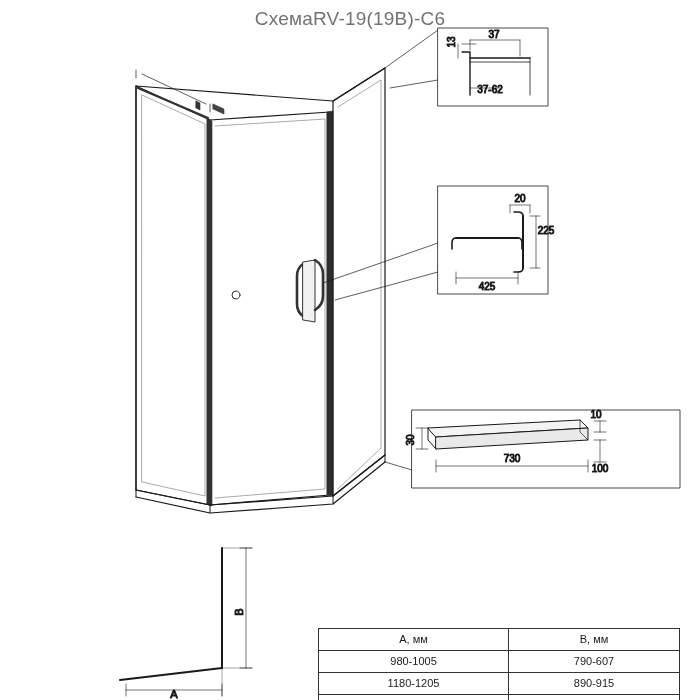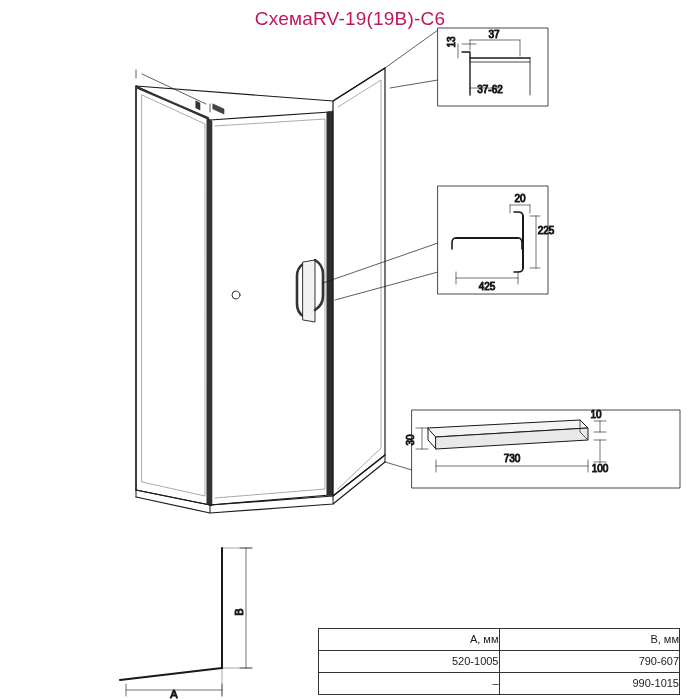--- a/index.html
+++ b/index.html
@@ -21,41 +21,41 @@
     height: 700px;
   }
   .title {
     position: absolute;
     left: 0;
     top: 8px;
     width: 700px;
     text-align: center;
     font-size: 19px;
     letter-spacing: 0.2px;
-    color: #be185d;
+    color: #737373;
   }
   svg.main {
     position: absolute;
     left: 0;
     top: 0;
     width: 700px;
     height: 700px;
   }
   
   .spec-table {
     position: absolute;
     left: 318px;
     top: 628px;
     width: 362px;
     border-collapse: collapse;
     font-size: 11px;
   }
   .spec-table th, .spec-table td {
     border: 1px solid #333;
-    text-align: right;
+    text-align: center;
     padding: 2px 0 3px 0;
     font-weight: normal;
     height: 16px;
   }
   .spec-table th {
     font-size: 11px;
   }
   .lbl {
     font-size: 11px;
     fill: #111;
@@ -230,22 +230,26 @@
 
   <table class="spec-table">
     <thead>
       <tr>
         <th>A, мм</th>
         <th>B, мм</th>
       </tr>
     </thead>
     <tbody>
       <tr>
-        <td>520-1005</td>
+        <td>980-1005</td>
         <td>790-607</td>
+      </tr>
+      <tr>
+        <td>1180-1205</td>
+        <td>890-915</td>
       </tr>
       <tr>
         <td>–</td>
         <td>990-1015</td>
       </tr>
     </tbody>
   </table>
 
 </div>
 

